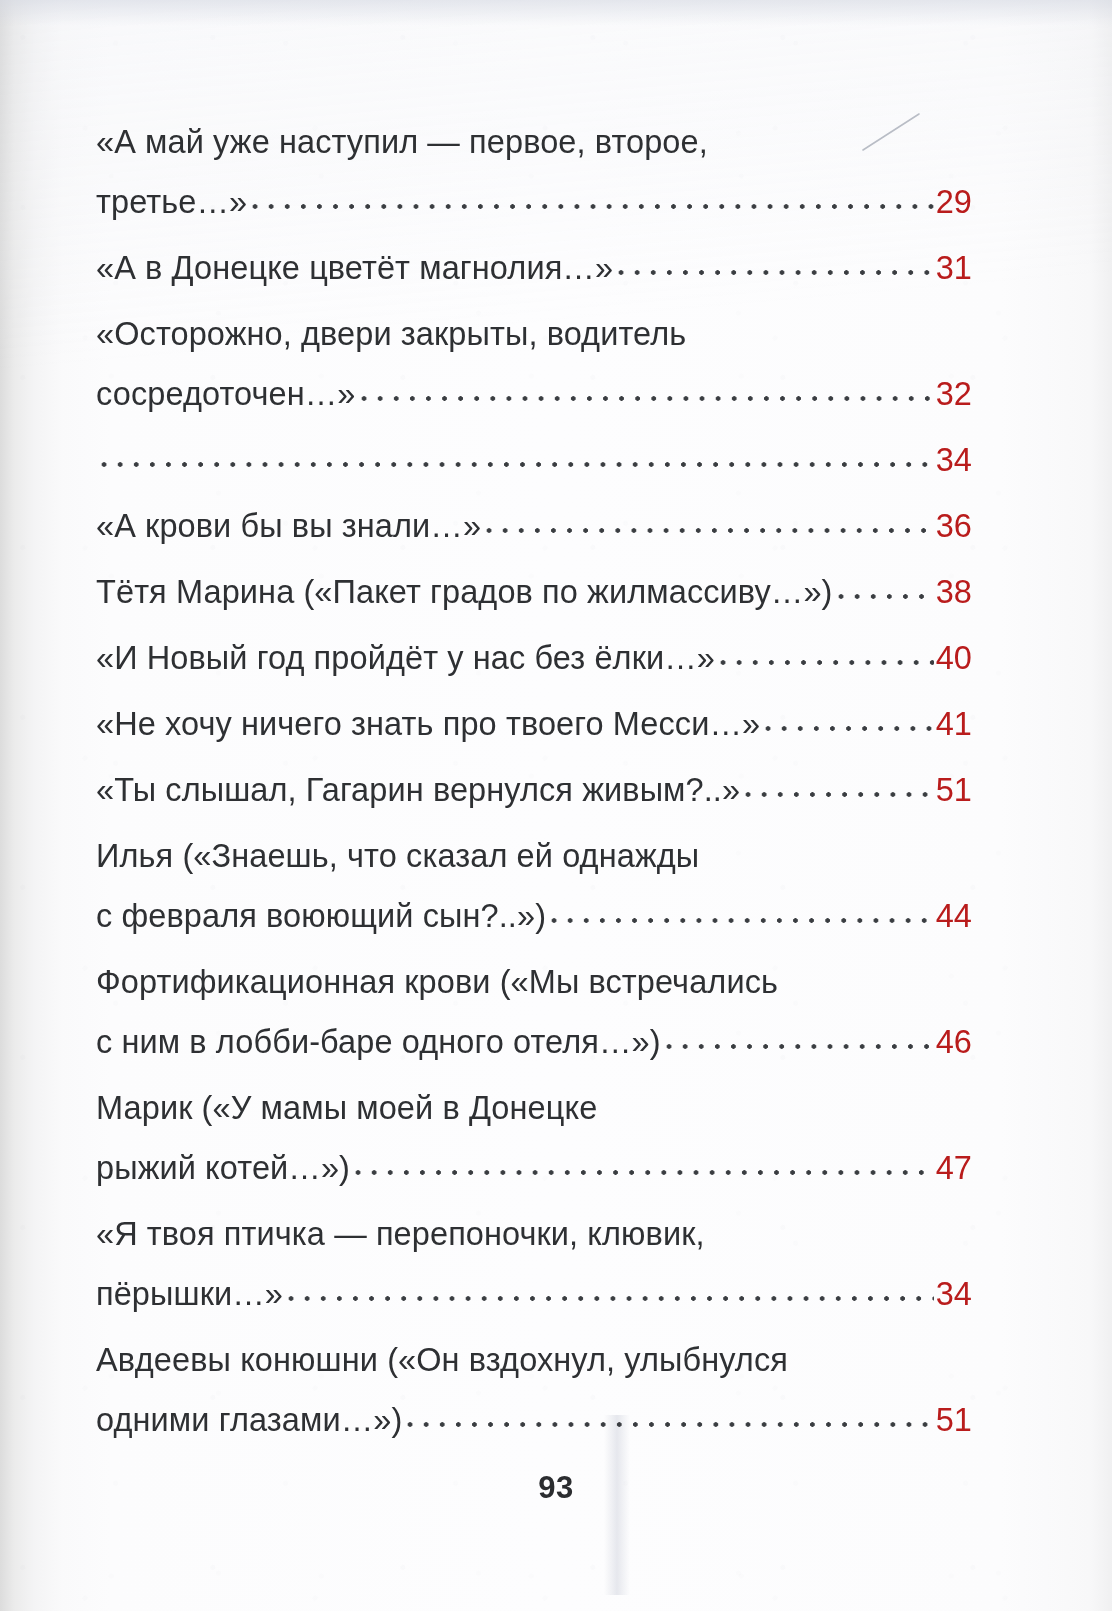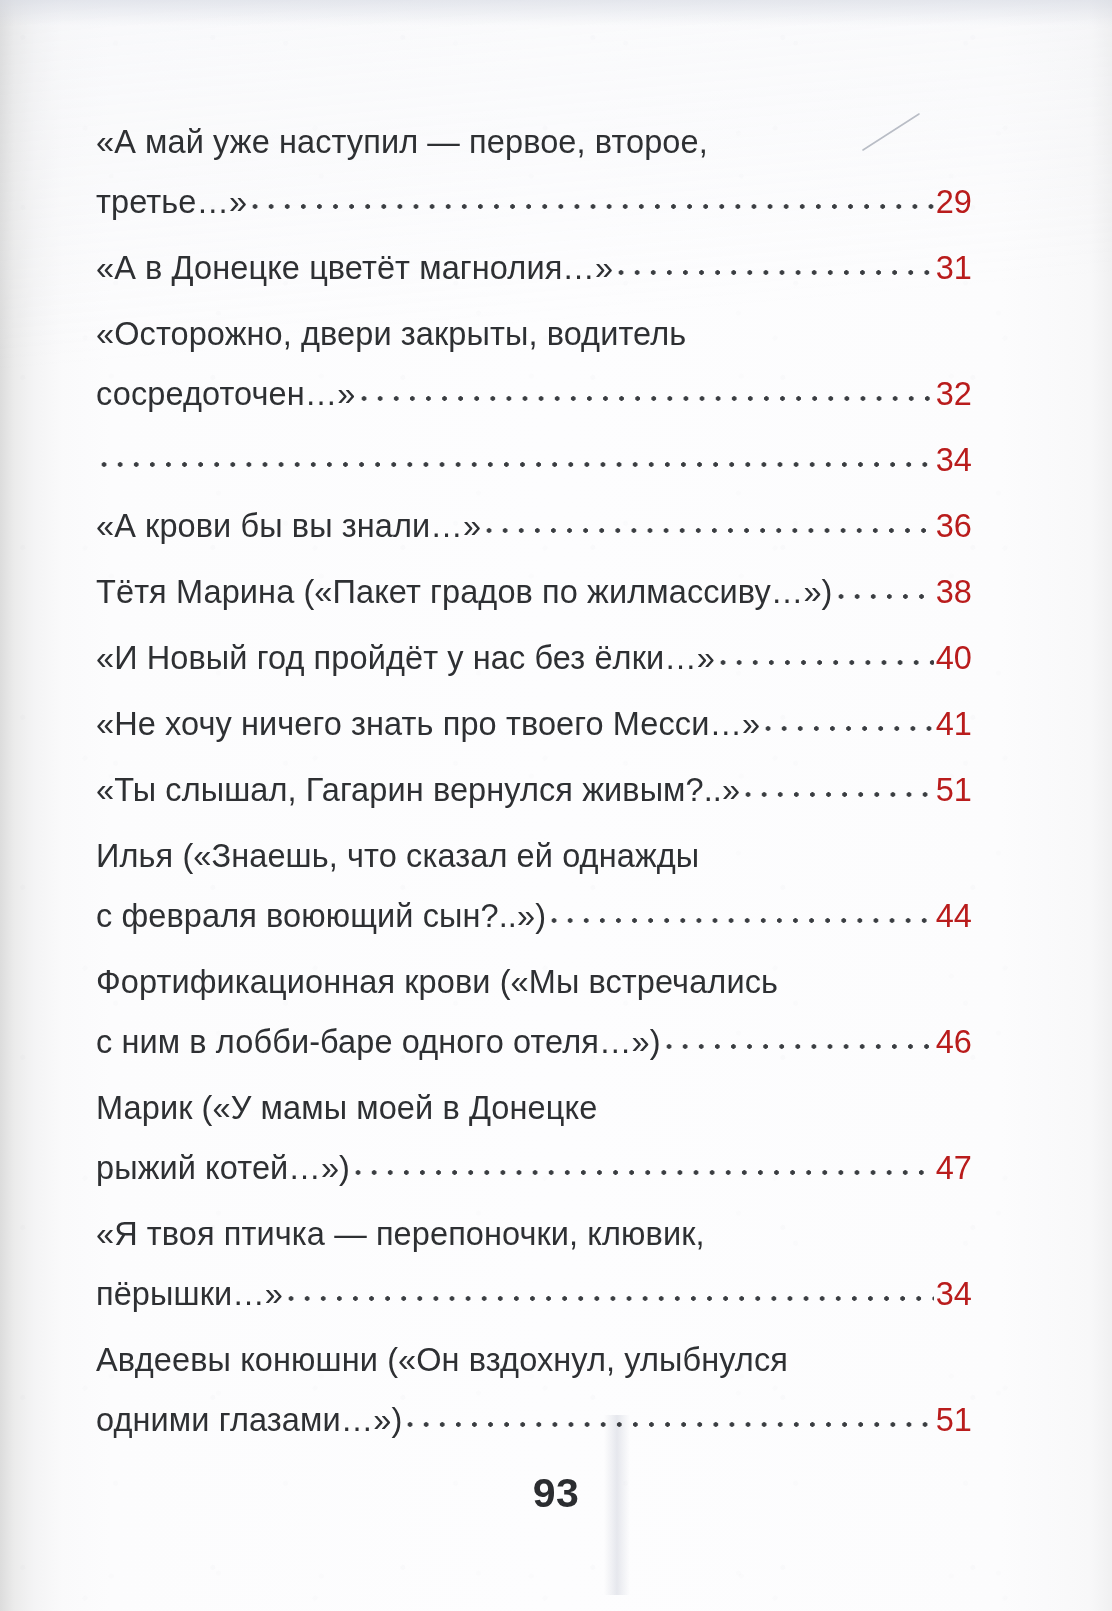--- a/index.html
+++ b/index.html
@@ -125,21 +125,21 @@
   }
   
   .toc-line.cont { }
 
   #page-number {
     position: absolute;
     left: 0;
     right: 0;
     top: 1470px;
     text-align: center;
-    font-size: 41px;
+    font-size: 31px;
     font-weight: bold;
     color: #2b2d30;
     letter-spacing: .5px;
   }
 </style>
 </head>
 <body>
 
 <div id="scan-page">
   <div id="paper-texture"></div>

